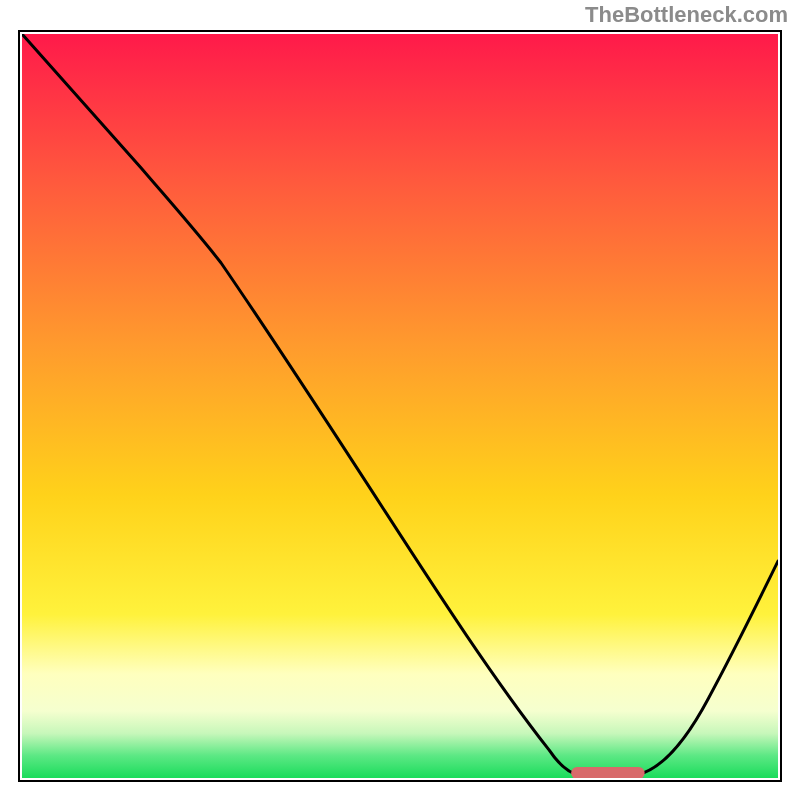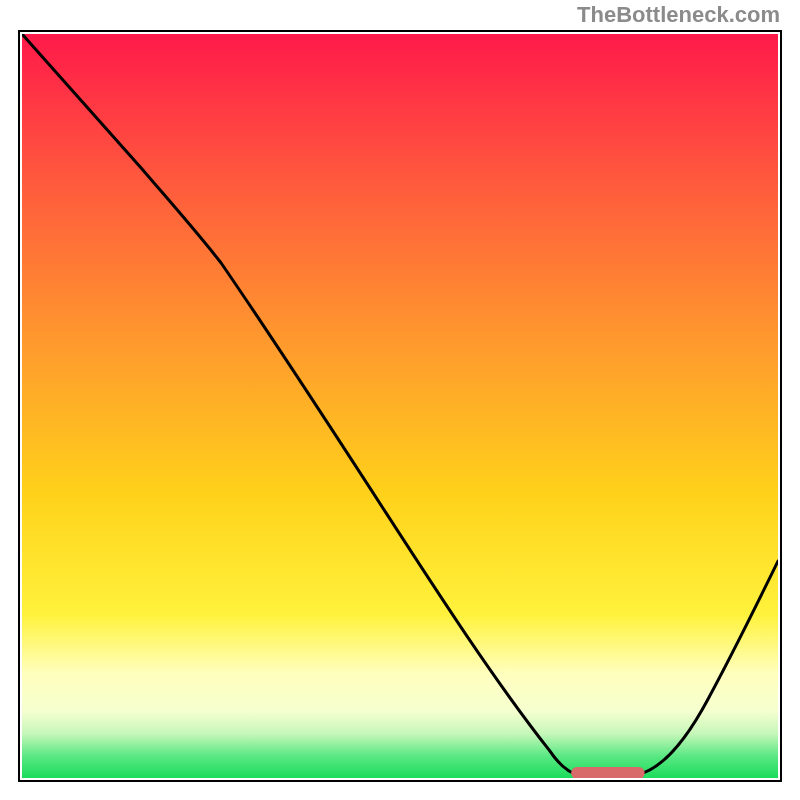--- a/index.html
+++ b/index.html
@@ -28,21 +28,21 @@
     bottom: 2px;
     overflow: hidden;
   }
   .plot-area svg {
     display: block;
     width: 100%;
     height: 100%;
   }
   .watermark {
     position: absolute;
-    right: 20px;
+    right: 12px;
     top: 4px;
     font: 700 22px/1 Arial, Helvetica, sans-serif;
     color: #8b8b8b;
     letter-spacing: 0;
     user-select: none;
     text-align: right;
   }
 </style>
 </head>
 <body>

